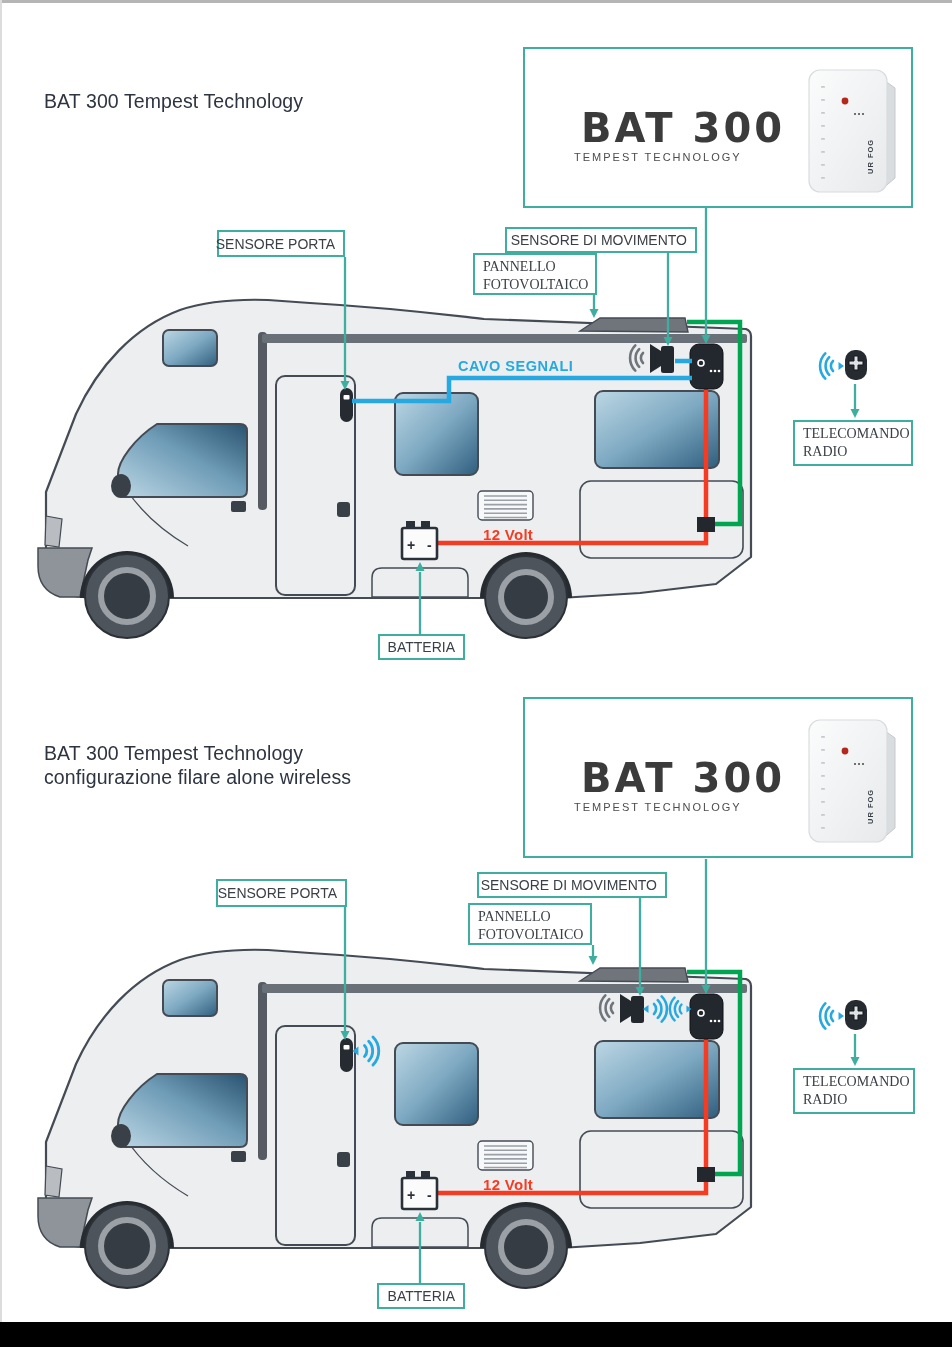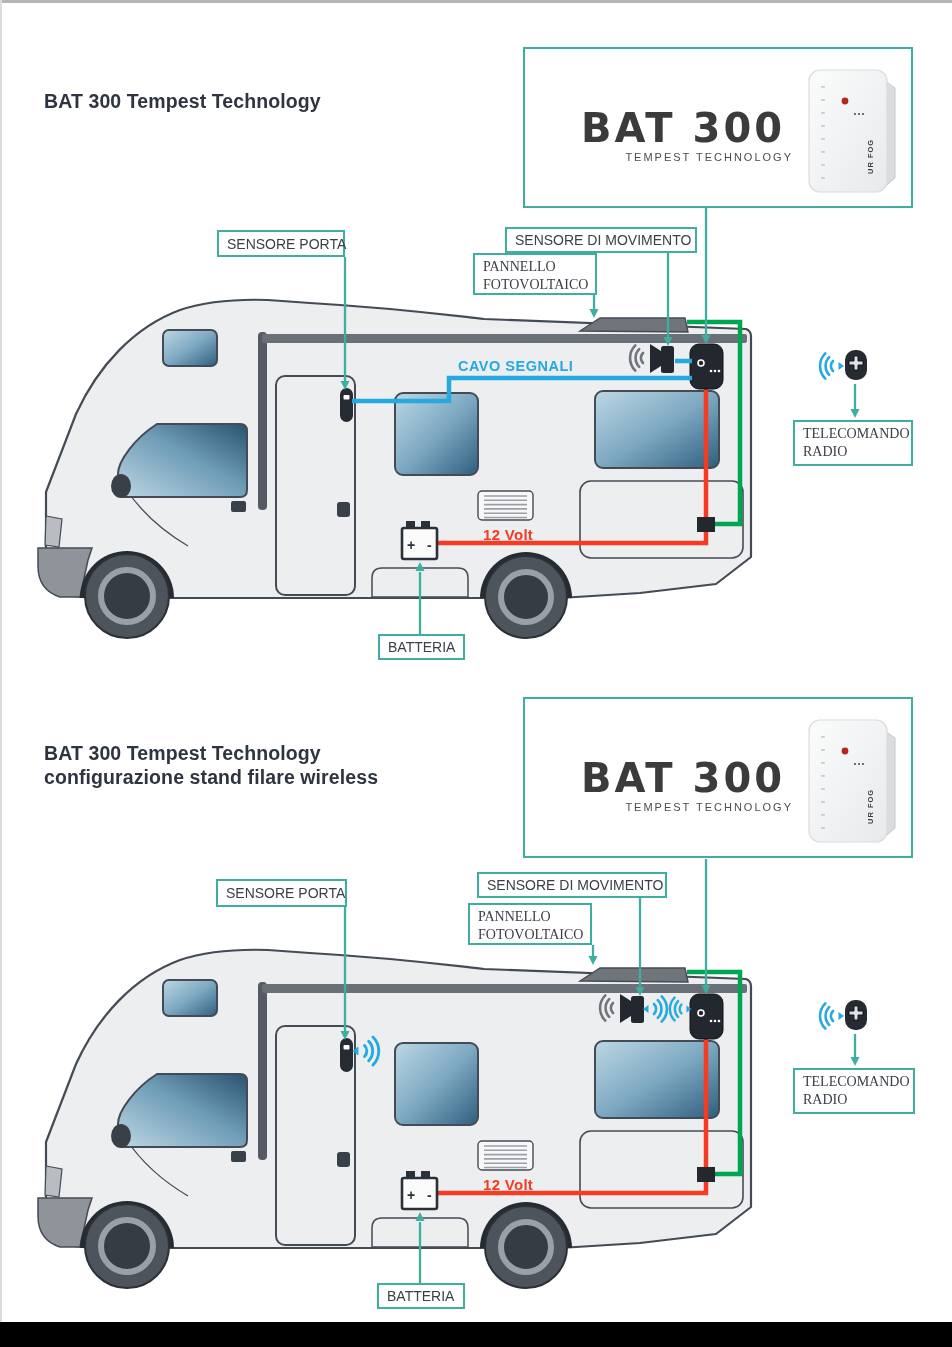--- a/index.html
+++ b/index.html
@@ -1,27 +1,27 @@
 <!DOCTYPE html>
 <html><head>
 <meta charset="utf-8">
 <style>
   html,body{margin:0;padding:0;background:#fff;}
   .page{position:relative;width:952px;height:1347px;background:#ffffff;overflow:hidden;
         font-family:"Liberation Sans",sans-serif;}
   .canvas{position:absolute;left:0;top:0;z-index:1;}
-  .title{position:absolute;z-index:2;font-weight:bold;font-size:19.5px;line-height:1.22;
+  .title{position:absolute;z-index:2;font-weight:normal;font-size:19.5px;line-height:1.22;
          color:#2e3440;letter-spacing:.1px;}
   .lbl{position:absolute;z-index:2;background:#fff;border:2px solid #3fae9e;box-sizing:border-box;
-       color:#3b4048;font-size:14px;display:flex;align-items:center;padding:2px 8px;white-space:nowrap;}
+       color:#3b4048;font-size:14px;display:flex;align-items:center;padding:2px 8px;white-space:nowrap;justify-content:flex-end;}
   .lbl.two{display:block;padding:3px 8px;line-height:1.28;font-family:Liberation Serif, serif;}
   .batbox{position:absolute;z-index:2;border:2px solid #3fae9e;box-sizing:border-box;background:transparent;}
   .batlogo{position:absolute;left:56px;top:56px;font-family:"DejaVu Sans",sans-serif;font-weight:bold;
            font-size:40px;letter-spacing:3px;color:#3b3b3b;}
-  .batsub{position:absolute;left:40px;top:102px;width:228px;text-align:right;font-size:11px;
+  .batsub{position:absolute;left:49px;top:102px;width:228px;font-size:11px;
           letter-spacing:2px;color:#4c4c4c;}
   .blackbar{position:absolute;left:0;top:1322px;width:952px;height:25px;background:#000;z-index:4;}
   .topedge{position:absolute;left:0;top:0;width:952px;height:3px;background:#b5b5b5;z-index:5;}
   .leftedge{position:absolute;left:0;top:0;width:2px;height:1322px;background:#dcdcdc;z-index:5;}
   svg text{font-family:"Liberation Sans",sans-serif;}
   .cavo{font-weight:bold;font-size:14.5px;fill:#25a9e0;letter-spacing:.5px;}
   .volt{font-weight:bold;font-size:15px;fill:#f63b23;letter-spacing:.3px;}
   .batterm{font-weight:bold;font-size:14px;fill:#2b3138;letter-spacing:4px;}
   .brandtxt{font-weight:bold;font-size:7.5px;fill:#3a3f47;letter-spacing:1px;}
 </style>
@@ -261,21 +261,21 @@
   <div class="lbl two" style="left:793px;top:420px;width:120px;height:46px;">
     <div>TELECOMANDO</div>
     <div>RADIO</div>
   </div>
   <div class="lbl" style="left:378px;top:634px;width:87px;height:26px;">
     <span>BATTERIA</span>
   </div>
 
   <div class="title" style="left:44px;top:742px;">
     <div>BAT 300 Tempest Technology</div>
-    <div>configurazione stand filare wireless</div>
+    <div>configurazione filare alone wireless</div>
   </div>
 
   <div class="batbox" style="left:523px;top:697px;width:390px;height:161px;">
     <div class="batlogo">BAT 300</div>
     <div class="batsub">TEMPEST TECHNOLOGY</div>
   </div>
 
   <div class="lbl" style="left:216px;top:879px;width:131px;height:28px;">
     <span>SENSORE PORTA</span>
   </div>

